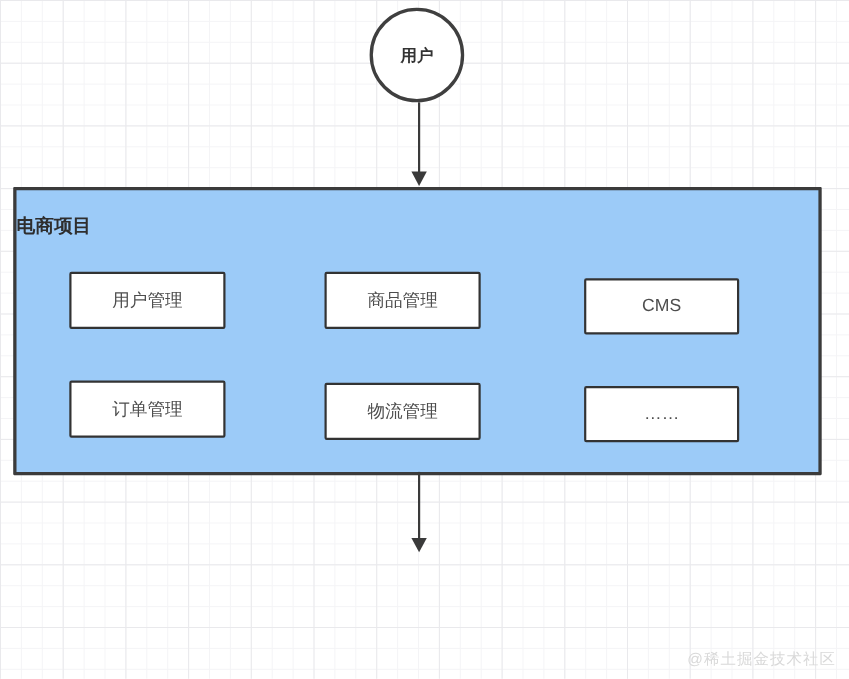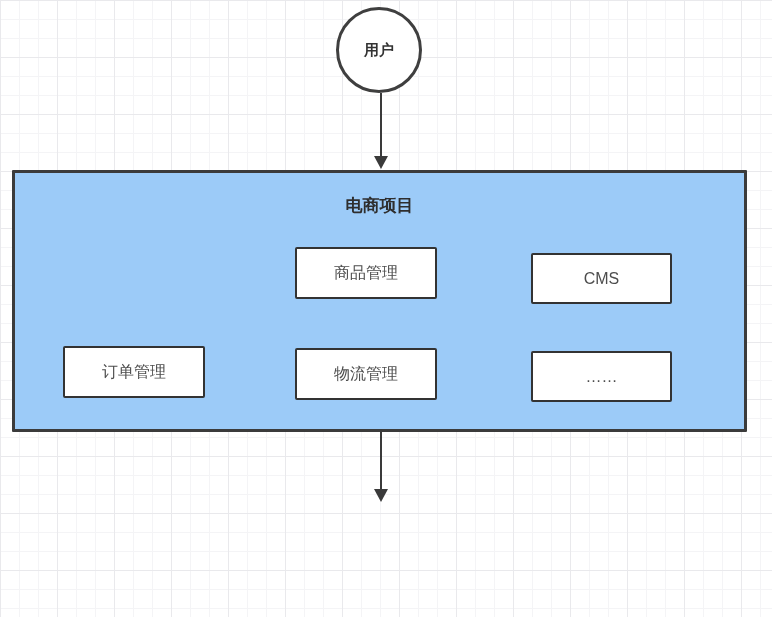--- a/index.html
+++ b/index.html
@@ -47,21 +47,20 @@
     left: 12px; top: 170px;
     width: 729px; height: 256px;
     background: #9ccbf8;
     border: 3px solid #3b3b3b;
     border-radius: 1px;
   }
   .project-title {
     position: absolute;
     left: 0; top: 21px;
     width: 100%;
-    text-align: center;
     font-size: 17px;
     font-weight: bold;
     color: #2e2e2e;
   }
   .module-box {
     position: absolute;
     background: #ffffff;
     border: 2.5px solid #333333;
     border-radius: 2px;
     display: flex; align-items: center; justify-content: center;
@@ -103,20 +102,23 @@
   <div class="user-circle">
     <span>用户</span>
   </div>
 
   <div class="arrow-line" style="left:380px; top:93px; height:64px;"></div>
   <div class="arrow-head" style="left:374px; top:156px;"></div>
 
   <div class="project-box">
     <div class="project-title">电商项目</div>
 
+    <div class="module-box m0">
+      <span>用户管理</span>
+    </div>
     <div class="module-box m2">
       <span>CMS</span>
     </div>
     <div class="module-box m1">
       <span>商品管理</span>
     </div>
     <div class="module-box m3">
       <span>订单管理</span>
     </div>
     <div class="module-box m4">
@@ -124,14 +126,15 @@
     </div>
     <div class="module-box m5">
       <span>……</span>
     </div>
   </div>
 
   <div class="arrow-line" style="left:380px; top:429px; height:61px;"></div>
   <div class="arrow-head" style="left:374px; top:489px;"></div>
 
 
+  <div class="watermark">@稀土掘金技术社区</div>
 
 </div>
 
 </body></html>

